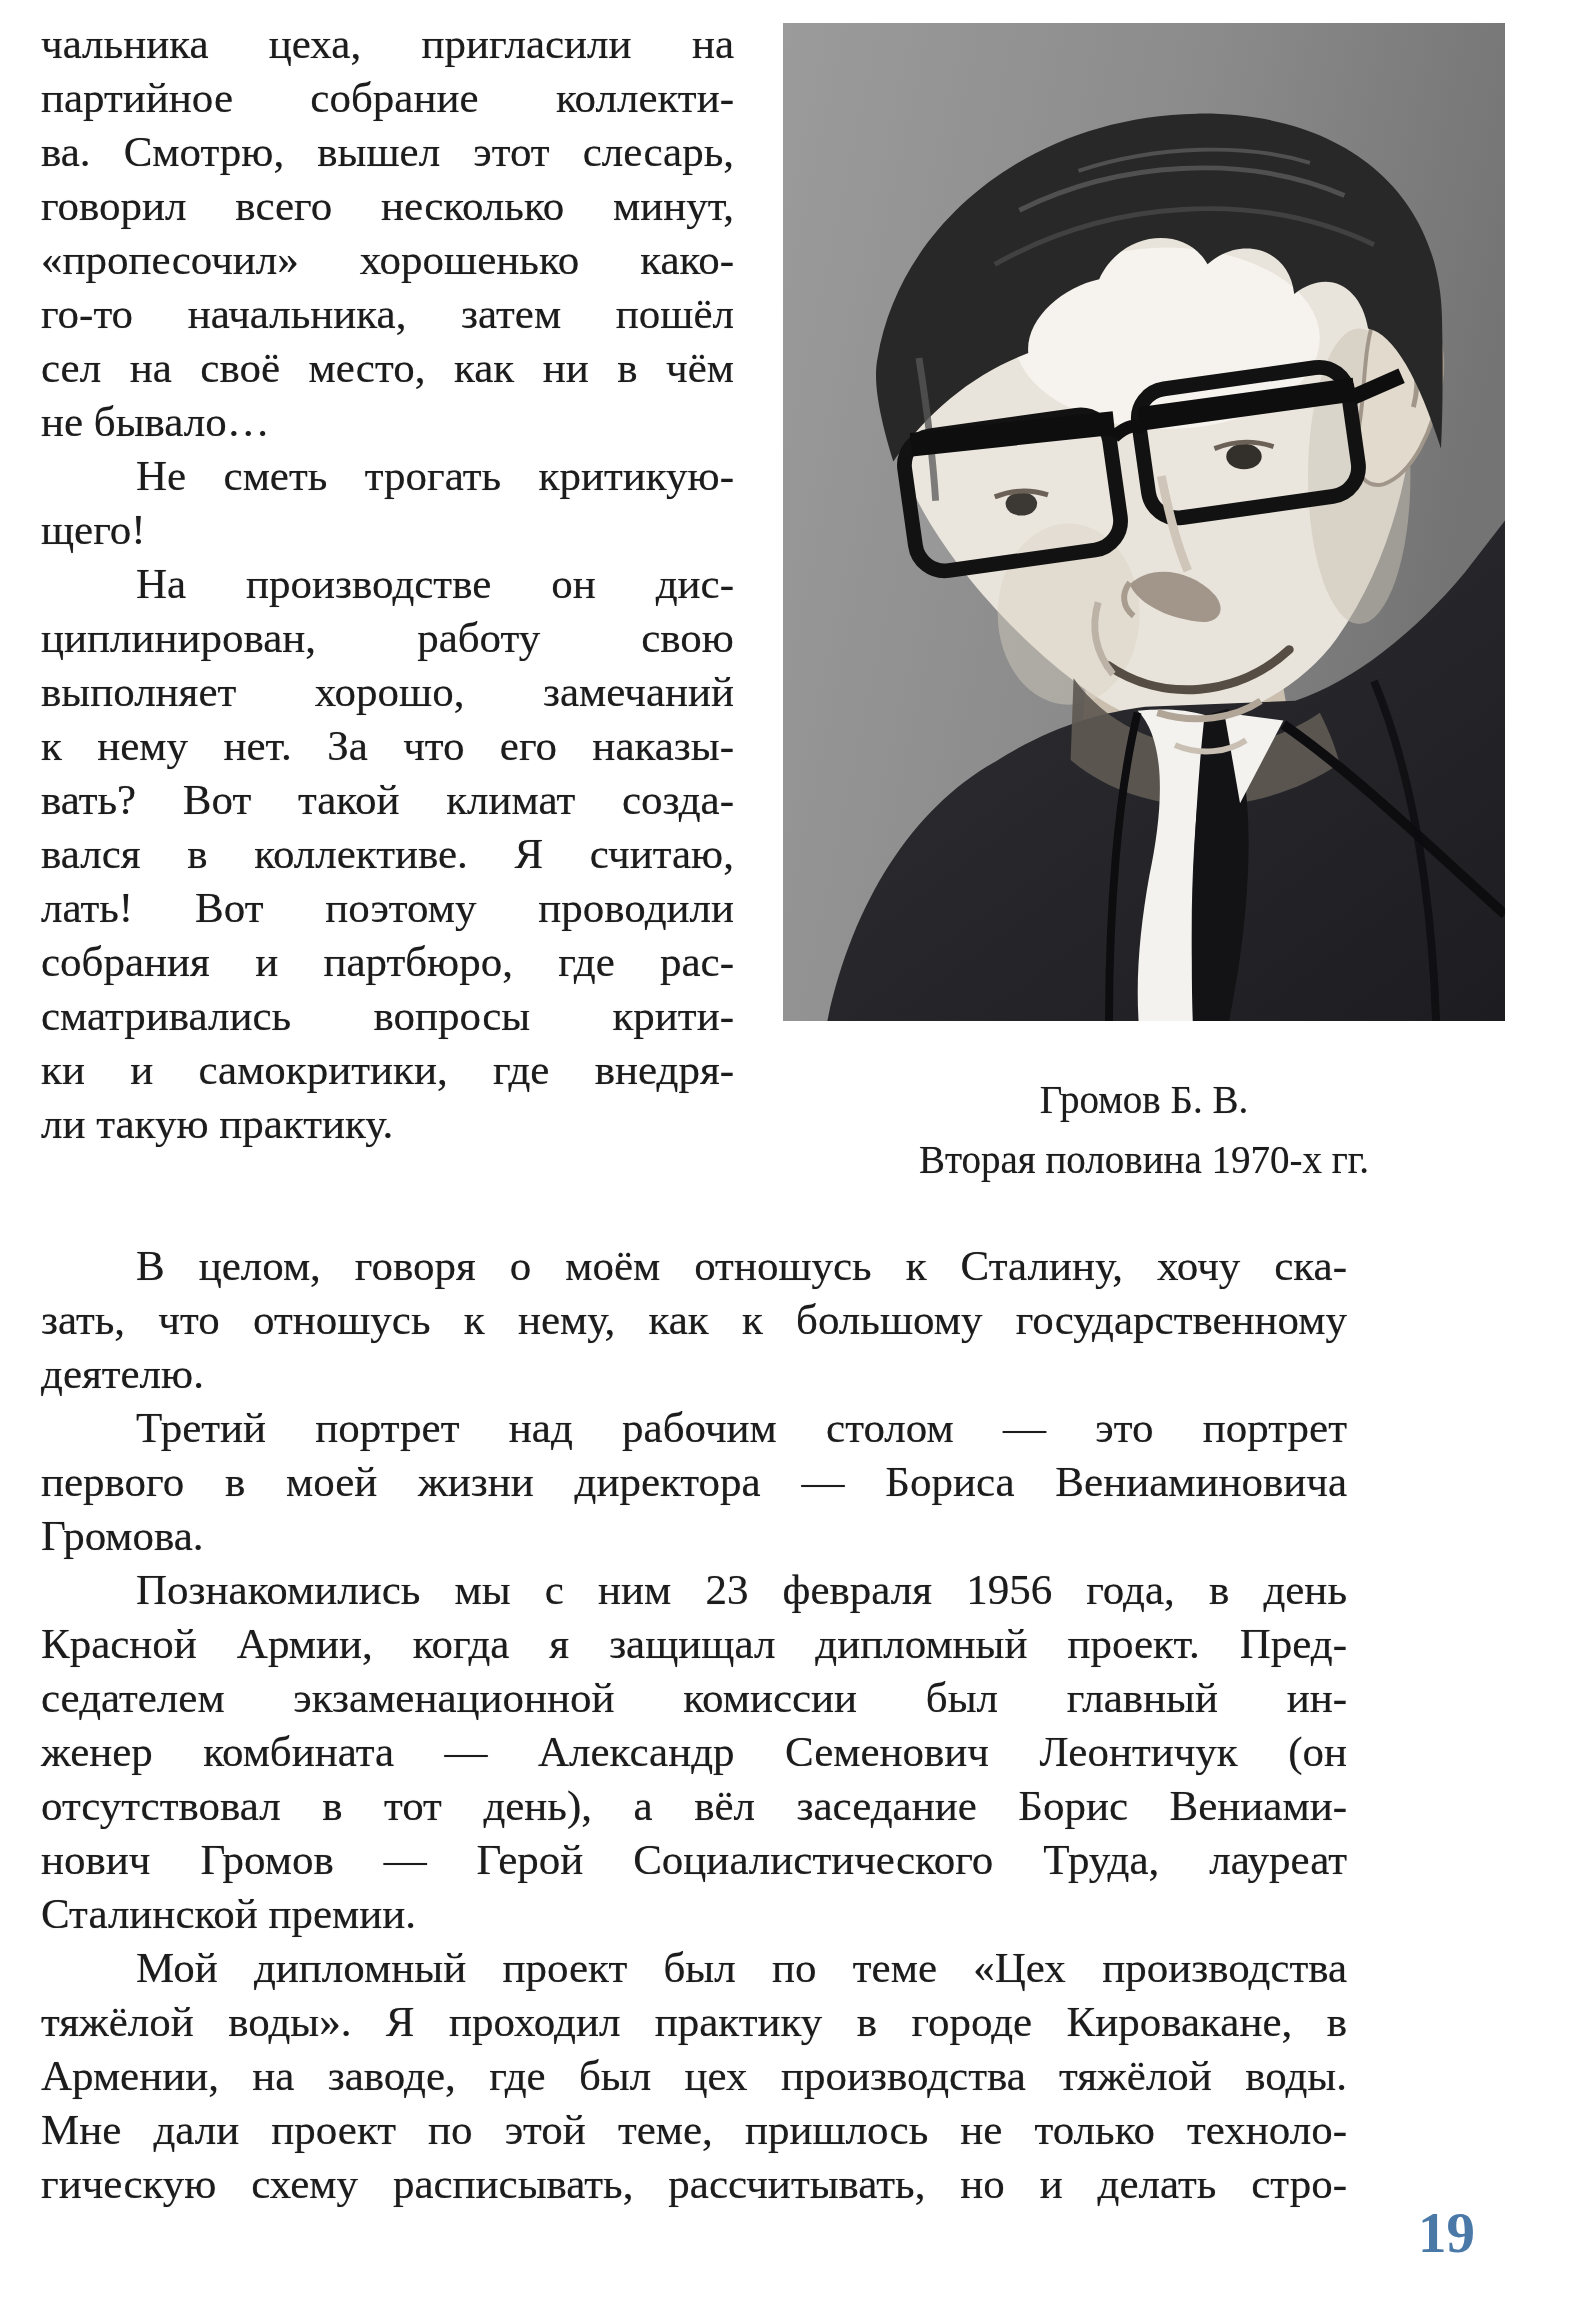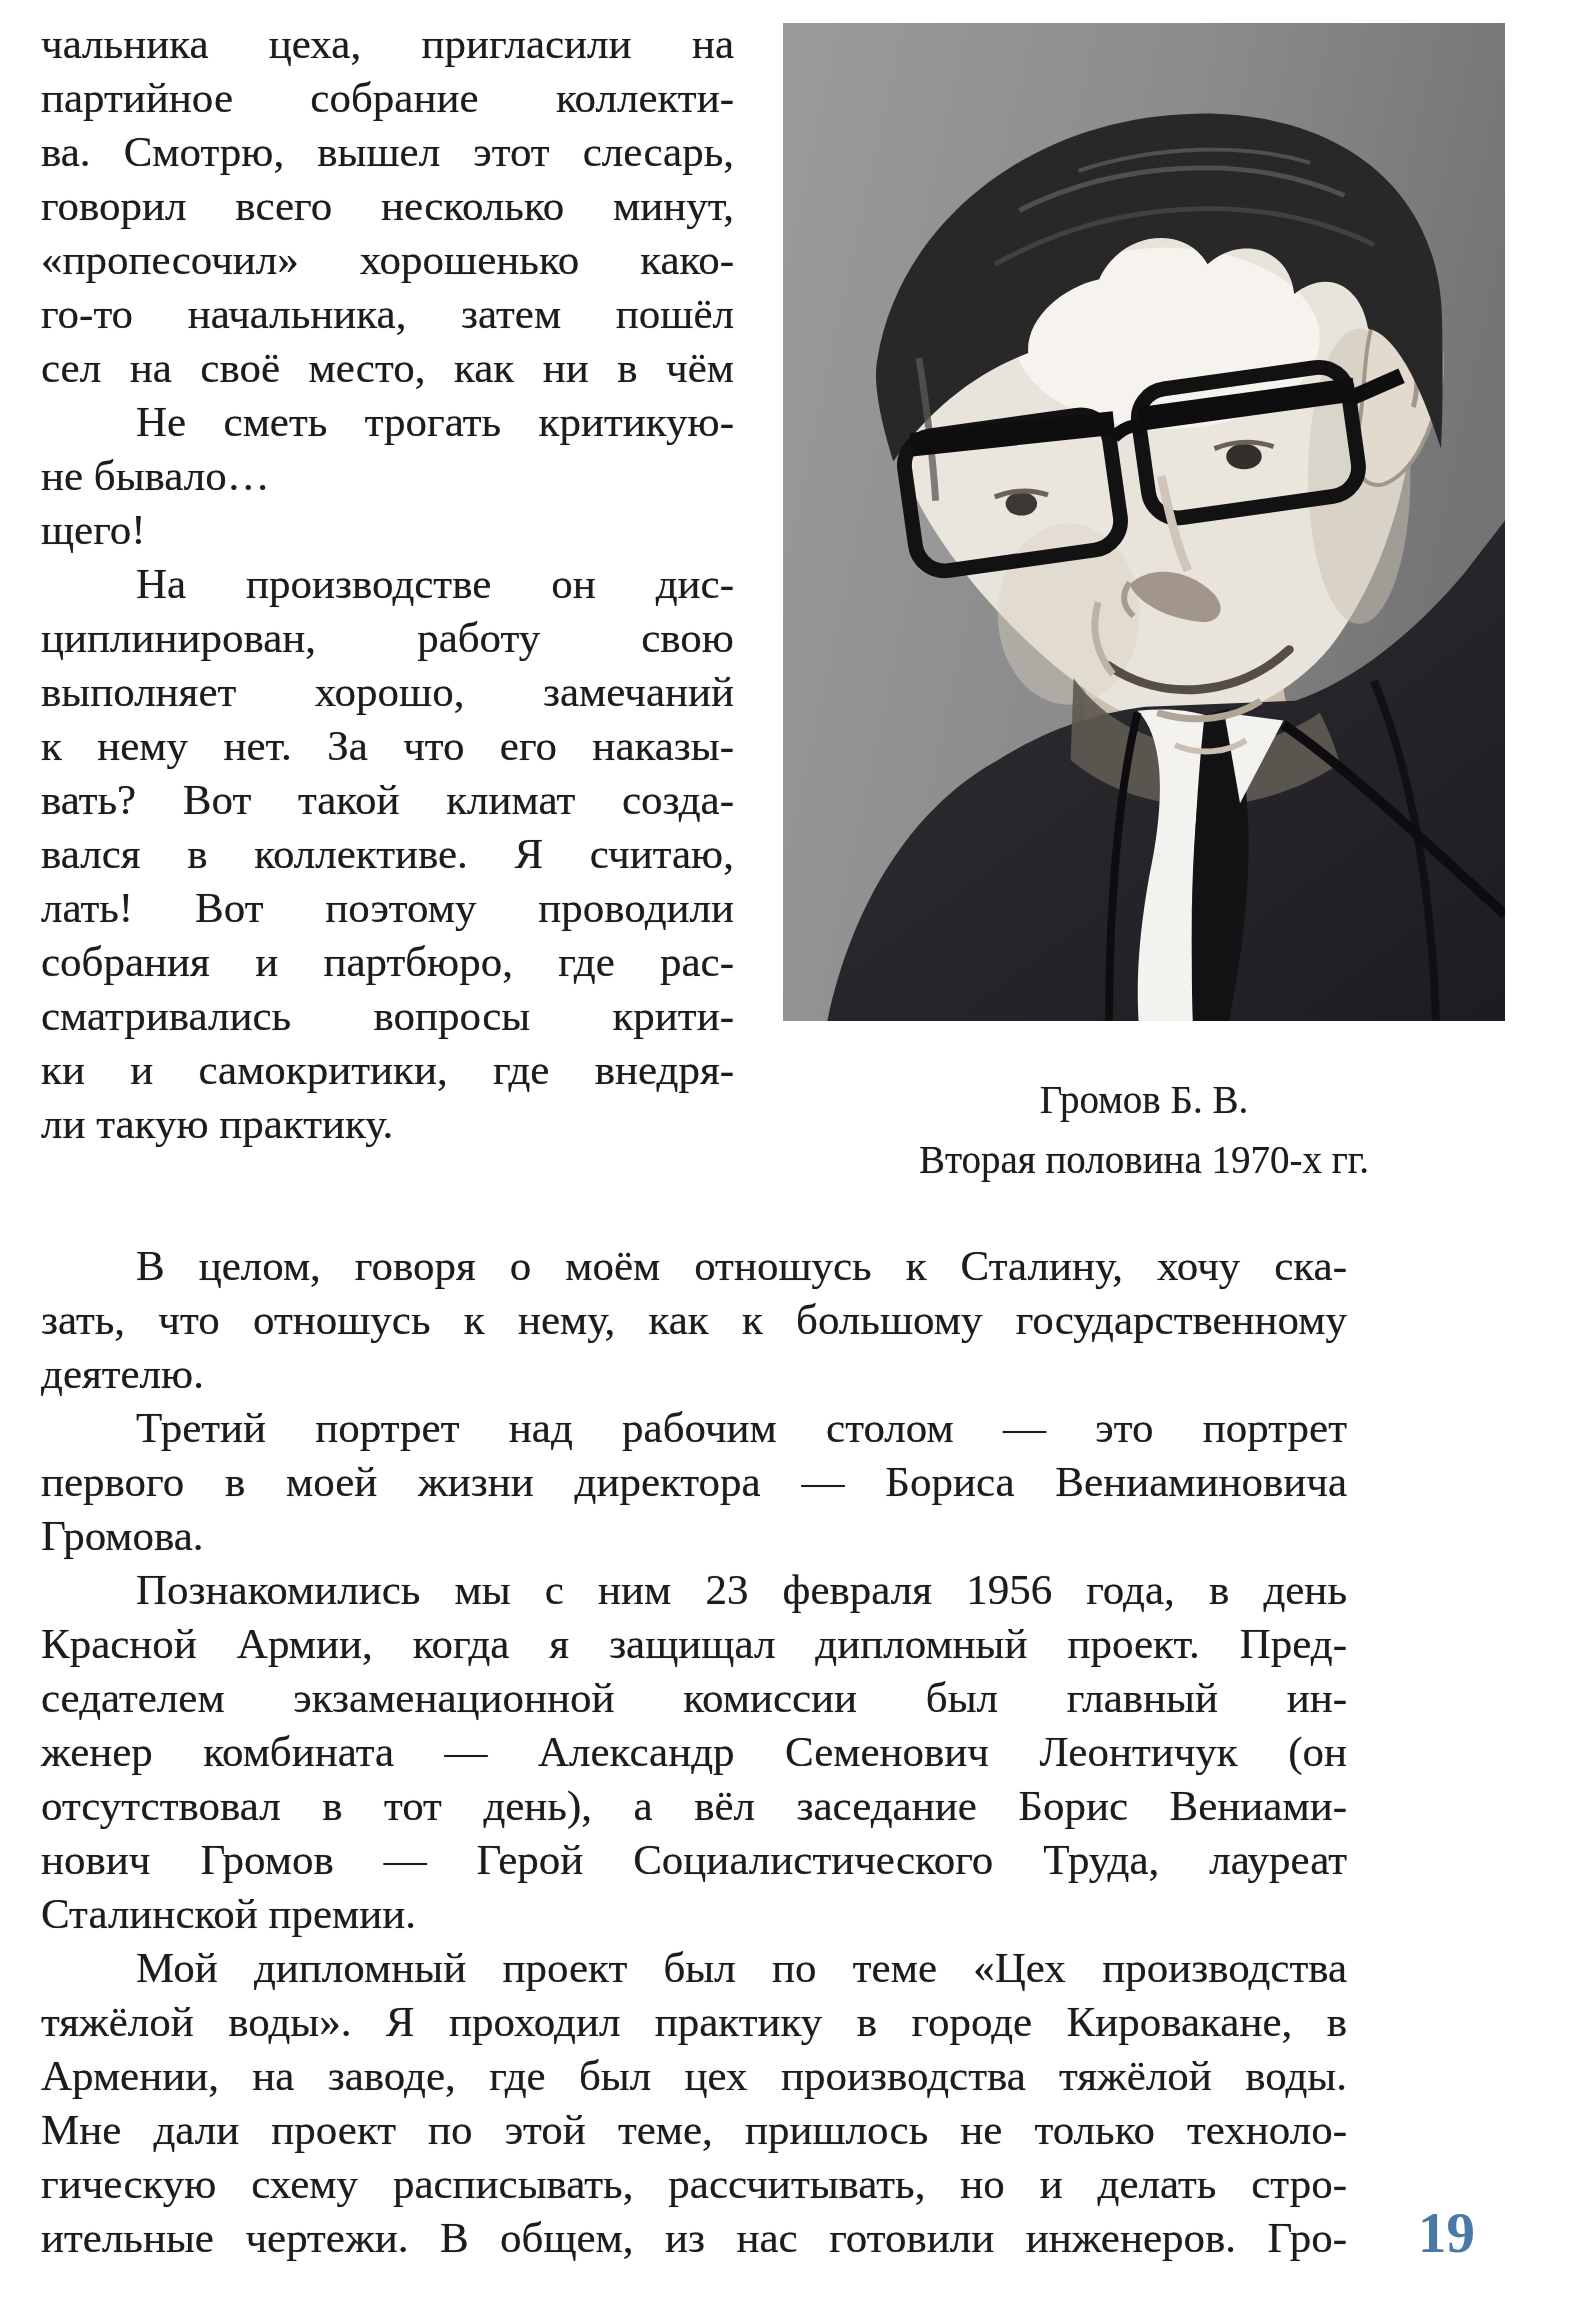--- a/index.html
+++ b/index.html
@@ -46,22 +46,22 @@
 <div class="page">
 
   <div class="col-left">
       <div class="tline">чальника цеха, пригласили на</div>
       <div class="tline">партийное собрание коллекти-</div>
       <div class="tline">ва. Смотрю, вышел этот слесарь,</div>
       <div class="tline">говорил всего несколько минут,</div>
       <div class="tline">«пропесочил» хорошенько како-</div>
       <div class="tline">го-то начальника, затем пошёл</div>
       <div class="tline">сел на своё место, как ни в чём</div>
+      <div class="tline endline">не бывало…</div>
       <div class="tline indent">Не сметь трогать критикую-</div>
-      <div class="tline endline">не бывало…</div>
       <div class="tline endline">щего!</div>
       <div class="tline indent">На производстве он дис-</div>
       <div class="tline">циплинирован, работу свою</div>
       <div class="tline">выполняет хорошо, замечаний</div>
       <div class="tline">к нему нет. За что его наказы-</div>
       <div class="tline">вать? Вот такой климат созда-</div>
       <div class="tline">вался в коллективе. Я считаю,</div>
       <div class="tline">лать! Вот поэтому проводили</div>
       <div class="tline">собрания и партбюро, где рас-</div>
       <div class="tline">сматривались вопросы крити-</div>
@@ -191,19 +191,18 @@
       <div class="tline">седателем экзаменационной комиссии был главный ин-</div>
       <div class="tline">женер комбината — Александр Семенович Леонтичук (он</div>
       <div class="tline">отсутствовал в тот день), а вёл заседание Борис Вениами-</div>
       <div class="tline">нович Громов — Герой Социалистического Труда, лауреат</div>
       <div class="tline endline">Сталинской премии.</div>
       <div class="tline indent">Мой дипломный проект был по теме «Цех производства</div>
       <div class="tline">тяжёлой воды». Я проходил практику в городе Кировакане, в</div>
       <div class="tline">Армении, на заводе, где был цех производства тяжёлой воды.</div>
       <div class="tline">Мне дали проект по этой теме, пришлось не только техноло-</div>
       <div class="tline">гическую схему расписывать, рассчитывать, но и делать стро-</div>
-      <div class="tline">ительные чертежи. В общем, из нас готовили инженеров. Гро-</div>
     </div>
 
   <div class="page-number" style="color: rgb(74, 121, 168);">19</div>
 
 </div>
 
 
 </body></html>

